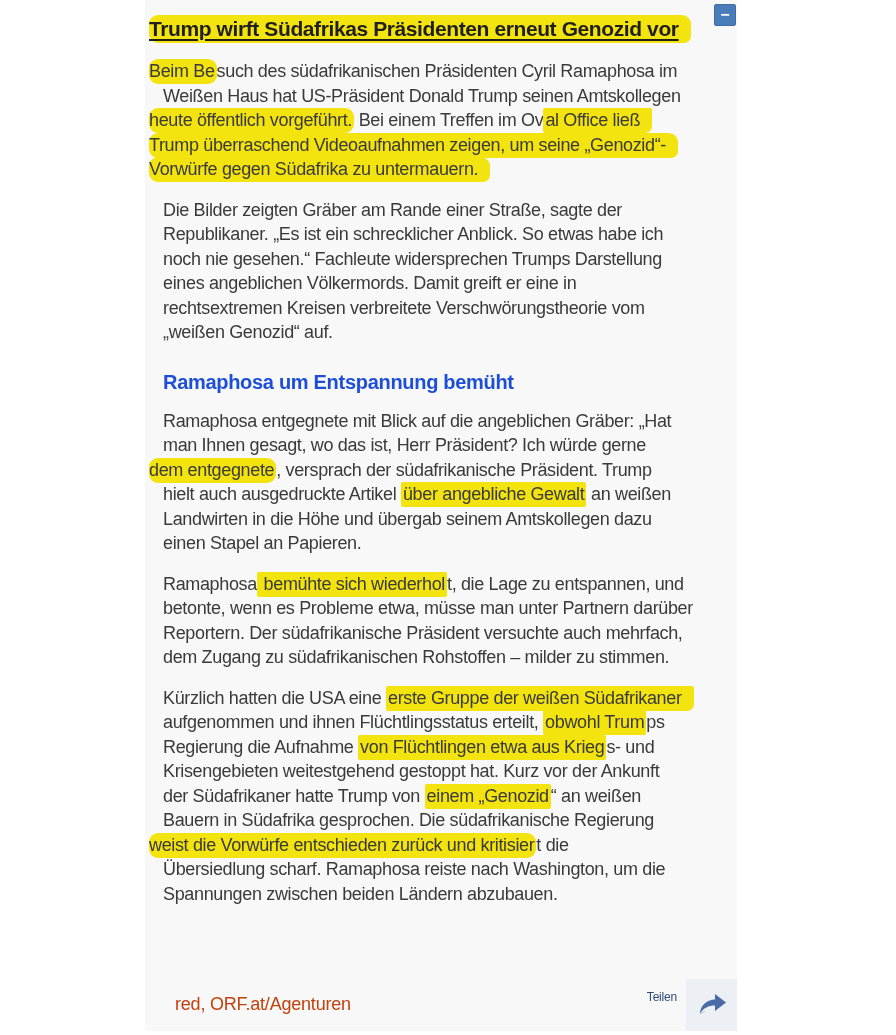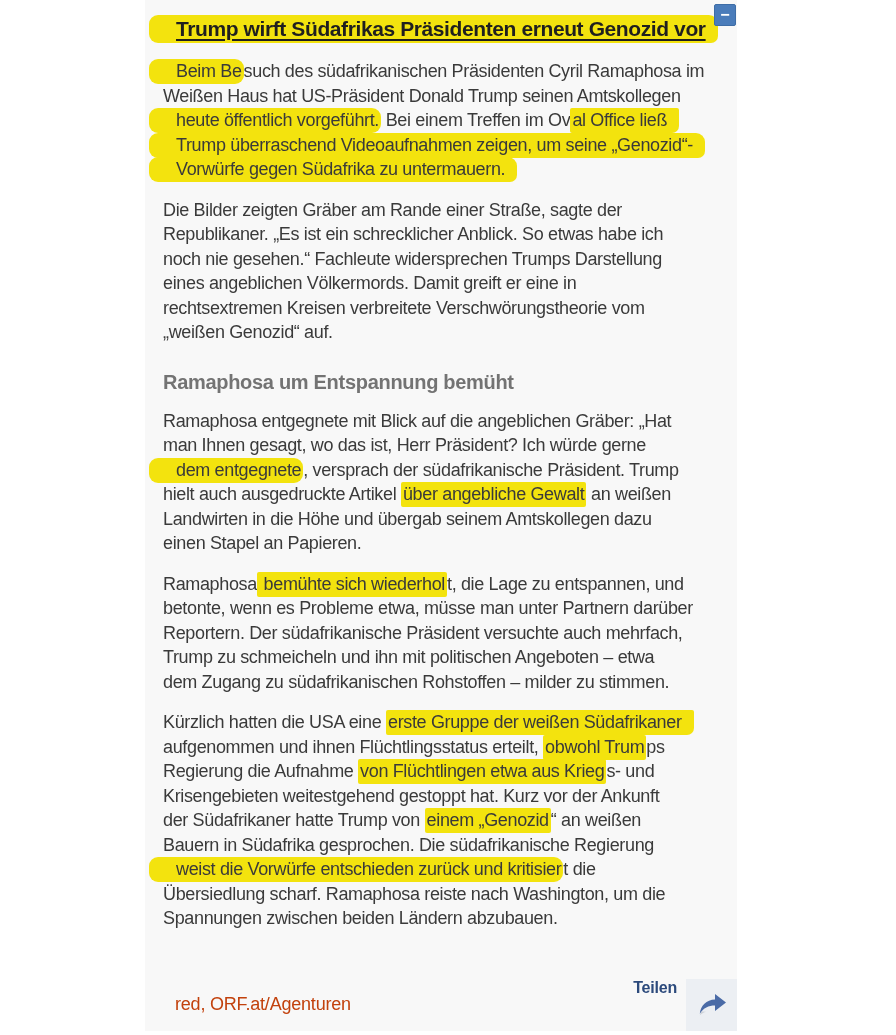--- a/index.html
+++ b/index.html
@@ -22,41 +22,41 @@
   h1.title {
     margin:2px 0 16px 0; font-size:21px; line-height:29px; font-weight:bold;
     color:#1f1f1f; letter-spacing:-0.4px;
   }
   h1.title .hl {
     text-decoration:underline; text-decoration-thickness:2px; text-underline-offset:3px;
     text-decoration-color:#1f1f1f;
   }
   h2.subhead {
     margin:24px 0 14px 0; font-size:20px; line-height:26px; font-weight:bold;
-    color:#737373; letter-spacing:-0.3px;
+    color:#1d4ed8; letter-spacing:-0.3px;
   }
   .p { margin:9px 0 16px 0; }
   .ln {
     font-size:18px; line-height:24.5px; color:#3a3a3a;
     letter-spacing:-0.35px; white-space:pre;
   }
   .hl {
     background:var(--hl,#f3e30e);
     padding:2px 2px 3px 2px; border-radius:2px;
     box-decoration-break:clone;
   }
-  .hl.ol { margin-left:-14px; padding-left:27px; border-top-left-radius:6px;border-radius:9px; }
+  .hl.ol { margin-left:-14px; padding-left:0; border-top-left-radius:6px;border-radius:9px; }
   .hl.or { margin-right:-10px; padding-right:12px; border-bottom-right-radius:7px; }
   .byline {
     position:absolute; left:18px; bottom:16px;
     font-size:18px; color:#c2410c; letter-spacing:-0.2px;margin-left:12px;
   }
   .share-label {
-    position:absolute; right:60px; bottom:34px;
-    font-size:16px; font-weight:bold; color:var(--sharetext,#2c4a7c);
+    position:absolute; right:60px; bottom:27px;
+    font-size:12px; font-weight:normal; color:var(--sharetext,#2c4a7c);
     letter-spacing:-0.2px; cursor:pointer;
   }
   .share-square {
     position:absolute; right:0; bottom:0; width:51px; height:52px;
     background:var(--sharebg,#eceff3);
     display:flex; align-items:center; justify-content:center; cursor:pointer;
   }
   .share-square svg { display:block; }
 </style>
 </head>
@@ -92,21 +92,20 @@
         <div class="ln"><span>man Ihnen gesagt, wo das ist, Herr Präsident? Ich würde gerne</span></div>
         <div class="ln"><span class="hl ol">dem entgegnete</span><span>, versprach der südafrikanische Präsident. Trump</span></div>
         <div class="ln"><span>hielt auch ausgedruckte Artikel </span><span class="hl">über angebliche Gewalt</span><span> an weißen</span></div>
         <div class="ln"><span>Landwirten in die Höhe und übergab seinem Amtskollegen dazu</span></div>
         <div class="ln"><span>einen Stapel an Papieren.</span></div>
       </div>
       <div class="p">
         <div class="ln"><span>Ramaphosa</span><span class="hl"> bemühte sich wiederhol</span><span>t, die Lage zu entspannen, und</span></div>
         <div class="ln"><span>betonte, wenn es Probleme etwa, müsse man unter Partnern darüber</span></div>
         <div class="ln"><span>Reportern. Der südafrikanische Präsident versuchte auch mehrfach,</span></div>
-        <div class="ln"><span>Trump zu schmeicheln und ihn mit politischen Angeboten – etwa</span></div>
         <div class="ln"><span>dem Zugang zu südafrikanischen Rohstoffen – milder zu stimmen.</span></div>
       </div>
       <div class="p">
         <div class="ln"><span>Kürzlich hatten die USA eine </span><span class="hl or">erste Gruppe der weißen Südafrikaner</span></div>
         <div class="ln"><span>aufgenommen und ihnen Flüchtlingsstatus erteilt, </span><span class="hl">obwohl Trum</span><span>ps</span></div>
         <div class="ln"><span>Regierung die Aufnahme </span><span class="hl">von Flüchtlingen etwa aus Krieg</span><span>s- und</span></div>
         <div class="ln"><span>Krisengebieten weitestgehend gestoppt hat. Kurz vor der Ankunft</span></div>
         <div class="ln"><span>der Südafrikaner hatte Trump von </span><span class="hl">einem „Genozid</span><span>“ an weißen</span></div>
         <div class="ln"><span>Bauern in Südafrika gesprochen. Die südafrikanische Regierung</span></div>
         <div class="ln"><span class="hl ol">weist die Vorwürfe entschieden zurück und kritisier</span><span>t die</span></div>

